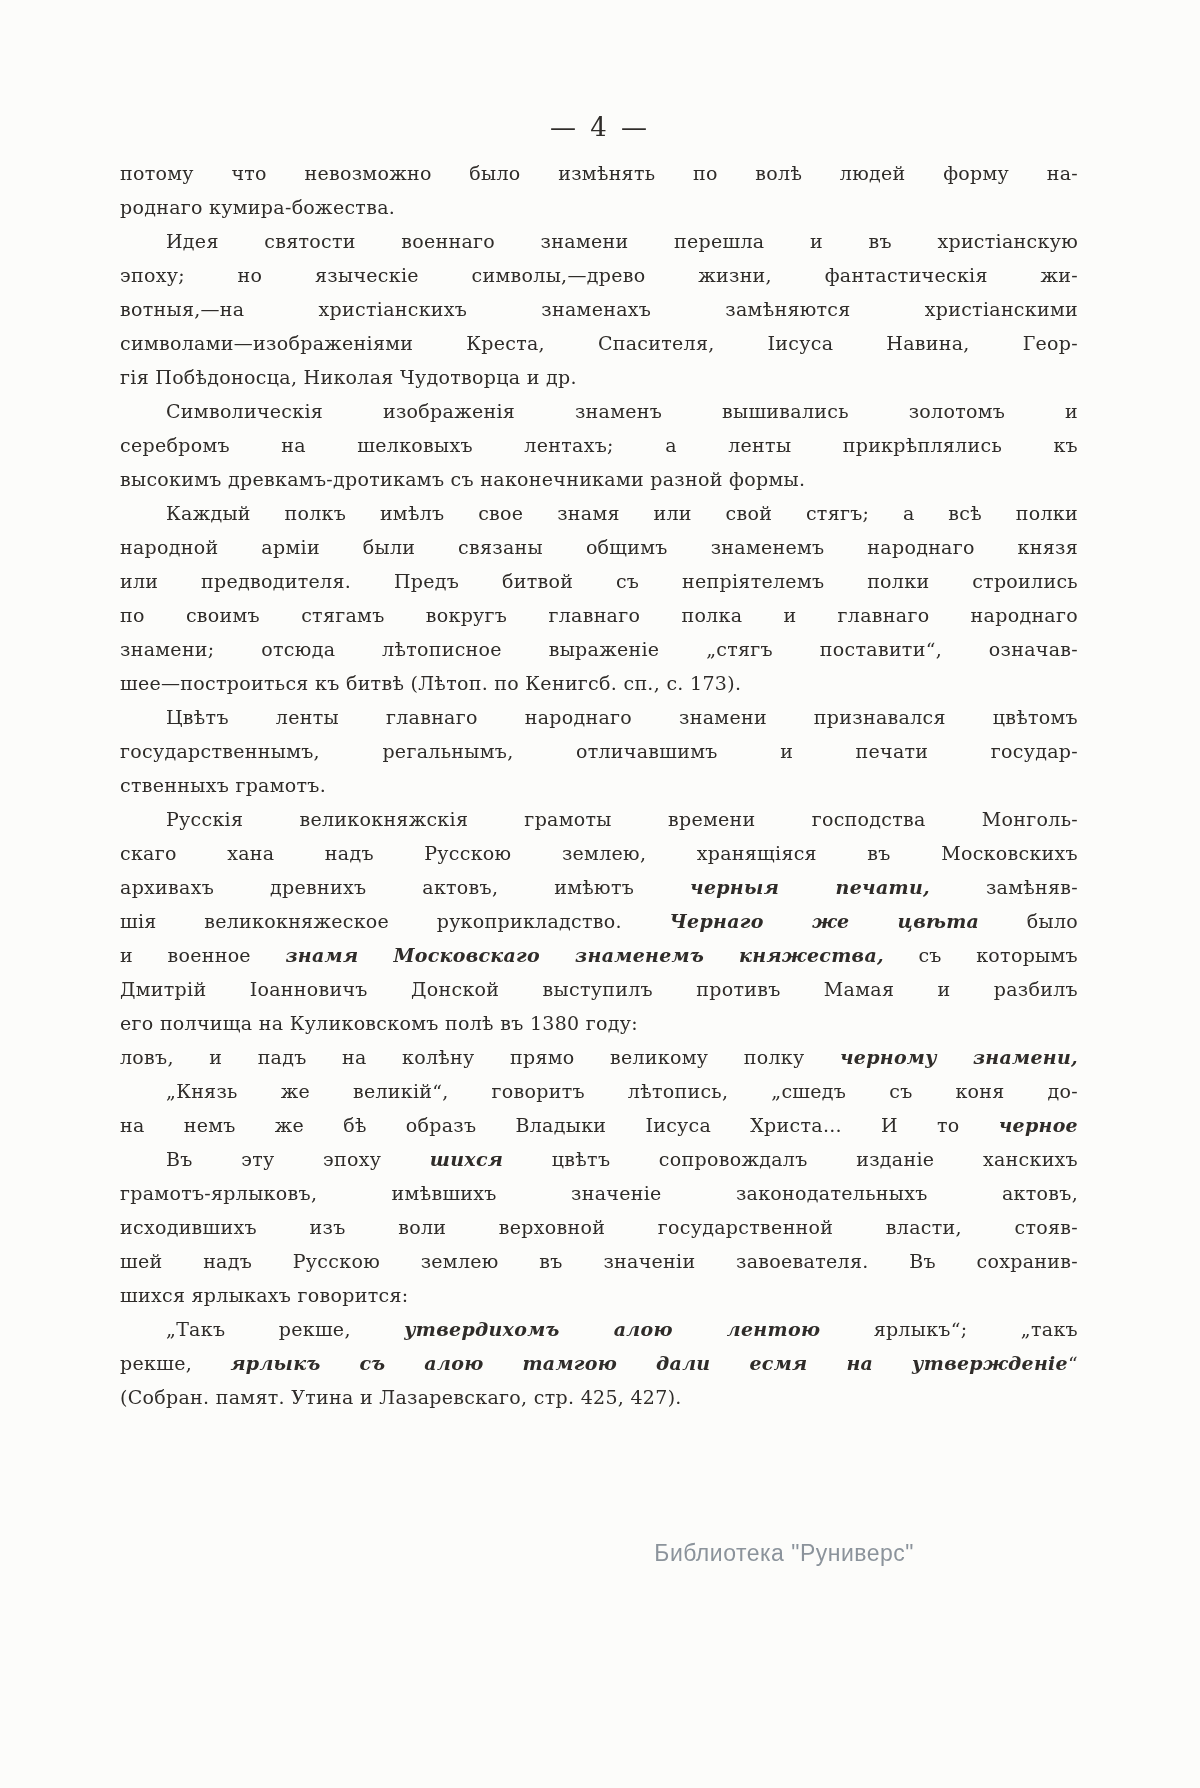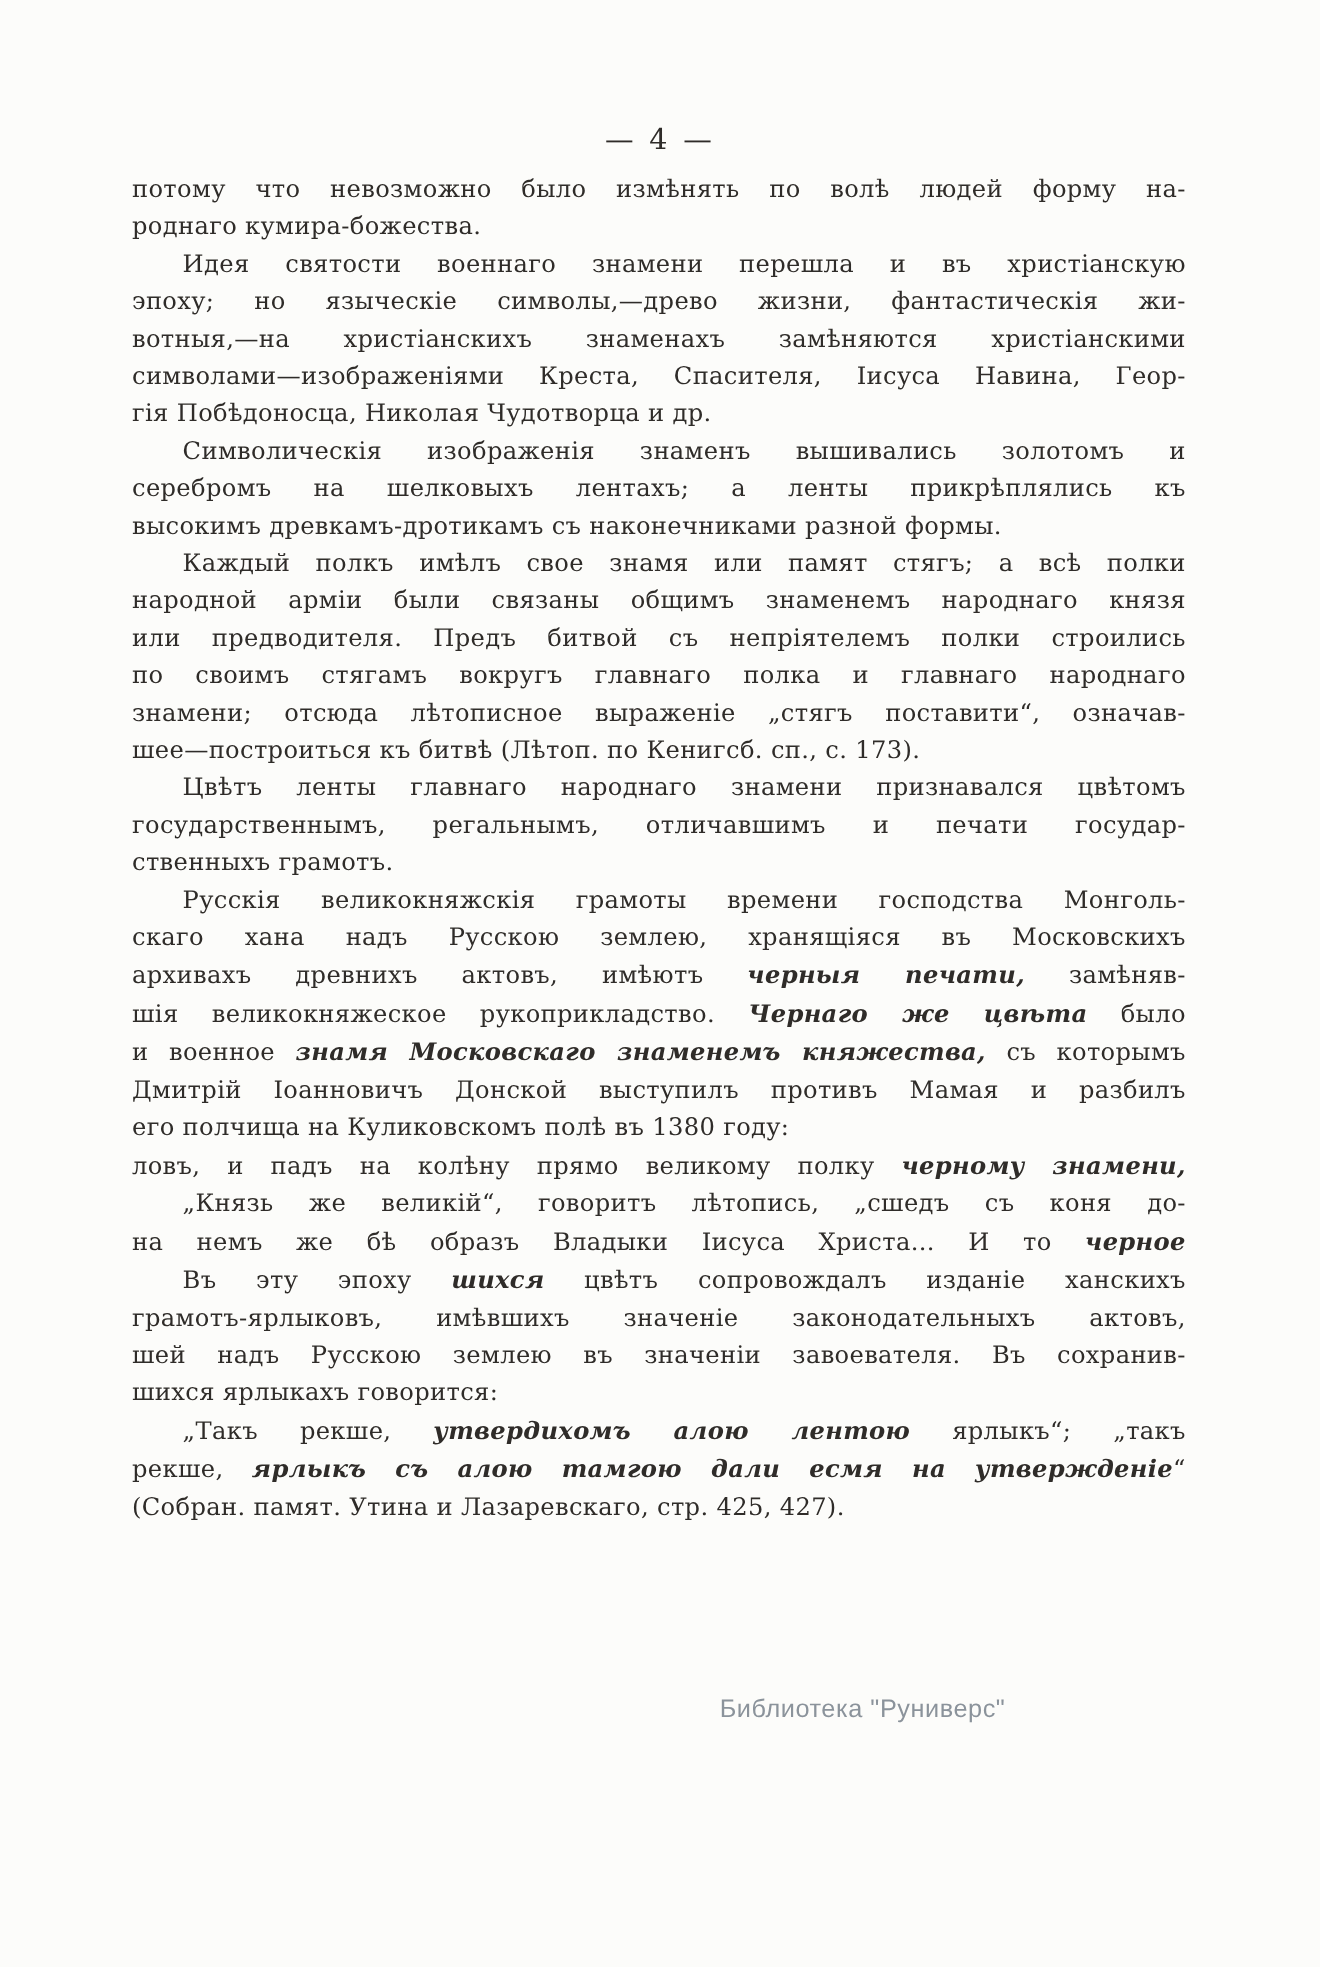--- a/index.html
+++ b/index.html
@@ -24,21 +24,21 @@
     width: 100%;
     text-align: center;
     font-size: 26px;
     letter-spacing: 3px;
   }
   .text-block {
     position: absolute;
     top: 156px;
     left: 120px;
     width: 958px;
-    font-size: 22px;
+    font-size: 19px;
     line-height: 34px;
     letter-spacing: 0.3px;
   }
   .text-block p { margin: 0; padding: 0; }
   .line {
     display: block;
     text-align: justify;
     text-align-last: justify;
   }
   .line.last { text-align-last: left; }
@@ -71,21 +71,21 @@
         <span class="line"><span>вотныя,—на христіанскихъ знаменахъ замѣняются христіанскими</span></span>
         <span class="line"><span>символами—изображеніями Креста, Спасителя, Іисуса Навина, Геор-</span></span>
         <span class="line last"><span>гія Побѣдоносца, Николая Чудотворца и др.</span></span>
       </p>
       <p>
         <span class="line indent"><span>Символическія изображенія знаменъ вышивались золотомъ и</span></span>
         <span class="line"><span>серебромъ на шелковыхъ лентахъ; а ленты прикрѣплялись къ</span></span>
         <span class="line last"><span>высокимъ древкамъ-дротикамъ съ наконечниками разной формы.</span></span>
       </p>
       <p>
-        <span class="line indent"><span>Каждый полкъ имѣлъ свое знамя или памят стягъ; а всѣ полки</span></span>
+        <span class="line indent"><span>Каждый полкъ имѣлъ свое знамя или свой стягъ; а всѣ полки</span></span>
         <span class="line"><span>народной арміи были связаны общимъ знаменемъ народнаго князя</span></span>
         <span class="line"><span>или предводителя. Предъ битвой съ непріятелемъ полки строились</span></span>
         <span class="line"><span>по своимъ стягамъ вокругъ главнаго полка и главнаго народнаго</span></span>
         <span class="line"><span>знамени; отсюда лѣтописное выраженіе „стягъ поставити“, означав-</span></span>
         <span class="line last"><span>шее—построиться къ битвѣ (Лѣтоп. по Кенигсб. сп., с. 173).</span></span>
       </p>
       <p>
         <span class="line indent"><span>Цвѣтъ ленты главнаго народнаго знамени признавался цвѣтомъ</span></span>
         <span class="line"><span>государственнымъ, регальнымъ, отличавшимъ и печати государ-</span></span>
         <span class="line last"><span>ственныхъ грамотъ.</span></span>
@@ -100,20 +100,21 @@
         <span class="line last"><span>его полчища на Куликовскомъ полѣ въ 1380 году:</span></span>
       </p>
       <p>
         <span class="line"><span>ловъ, и падъ на колѣну прямо великому полку </span><em>черному знамени,</em></span>
         <span class="line indent"><span>„Князь же великій“, говоритъ лѣтопись, „сшедъ съ коня до-</span></span>
         <span class="line"><span>на немъ же бѣ образъ Владыки Іисуса Христа... И то </span><em>черное</em></span>
       </p>
       <p>
         <span class="line indent"><span>Въ эту эпоху </span><em>шихся</em><span> цвѣтъ сопровождалъ изданіе ханскихъ</span></span>
         <span class="line"><span>грамотъ-ярлыковъ, имѣвшихъ значеніе законодательныхъ актовъ,</span></span>
+        <span class="line"><span>исходившихъ изъ воли верховной государственной власти, стояв-</span></span>
         <span class="line"><span>шей надъ Русскою землею въ значеніи завоевателя. Въ сохранив-</span></span>
         <span class="line last"><span>шихся ярлыкахъ говорится:</span></span>
       </p>
       <p>
         <span class="line indent"><span>„Такъ рекше, </span><em>утвердихомъ алою лентою</em><span> ярлыкъ“; „такъ</span></span>
         <span class="line"><span>рекше, </span><em>ярлыкъ съ алою тамгою дали есмя на утвержденіе</em><span>“</span></span>
         <span class="line last"><span>(Собран. памят. Утина и Лазаревскаго, стр. 425, 427).</span></span>
       </p>
     </main>
 

